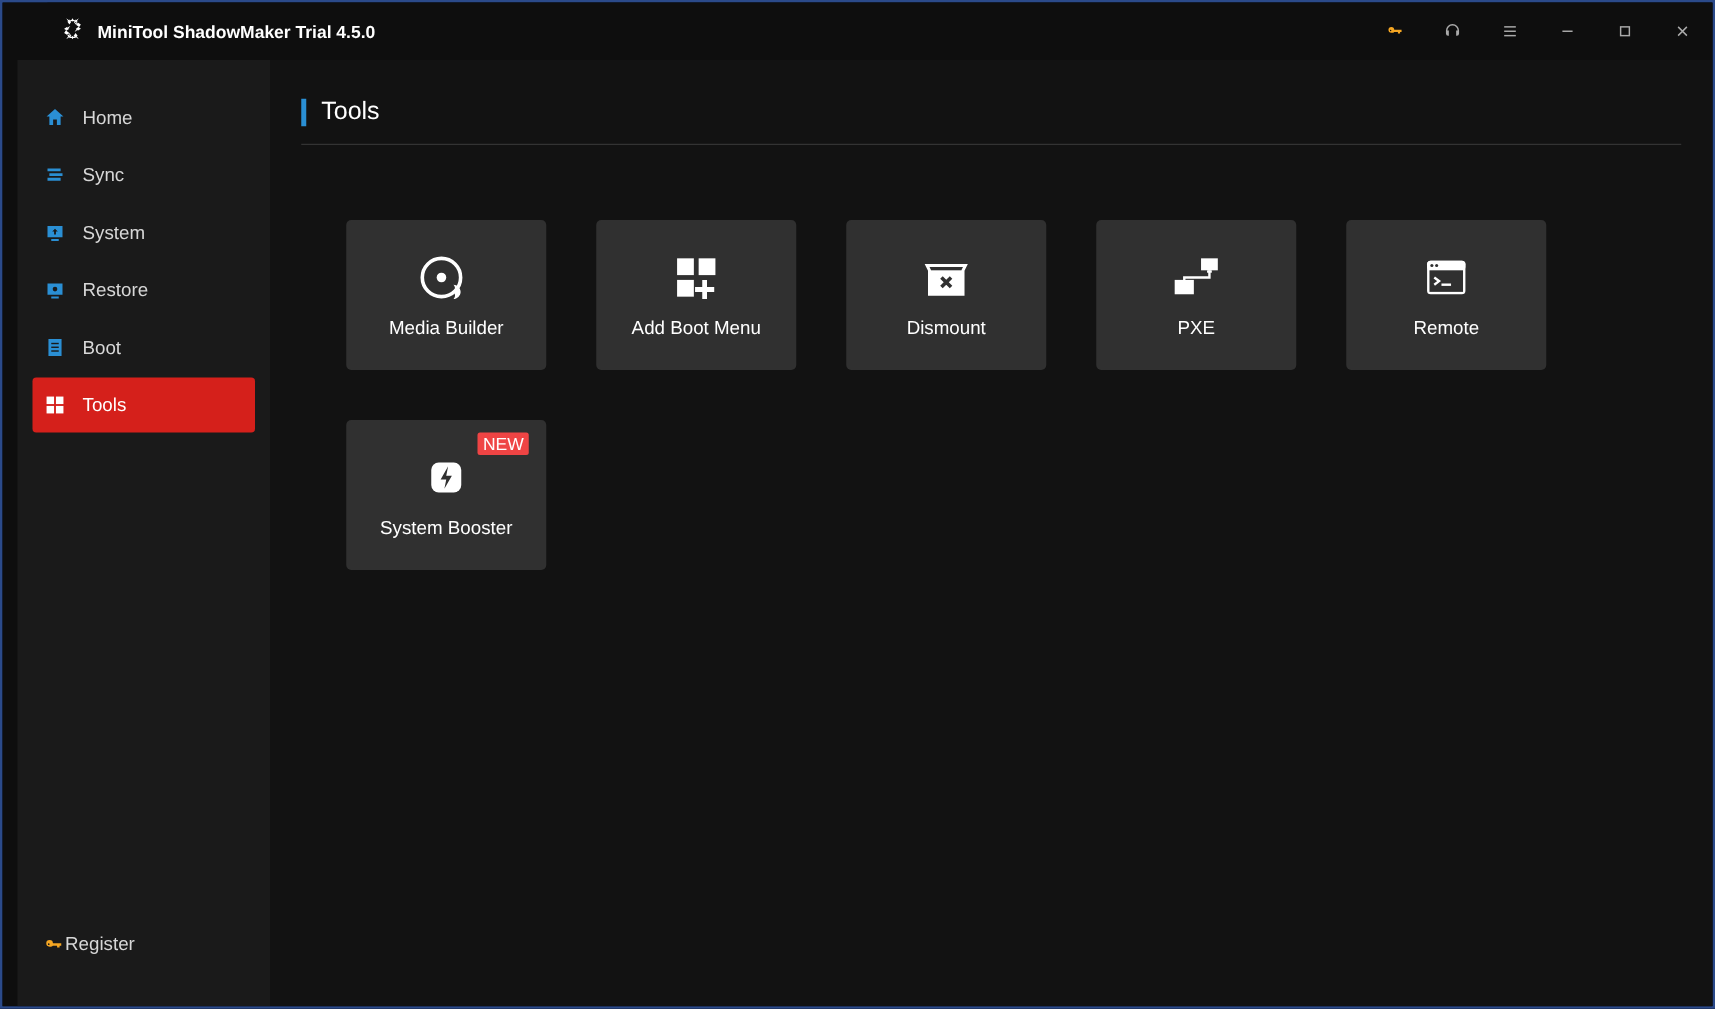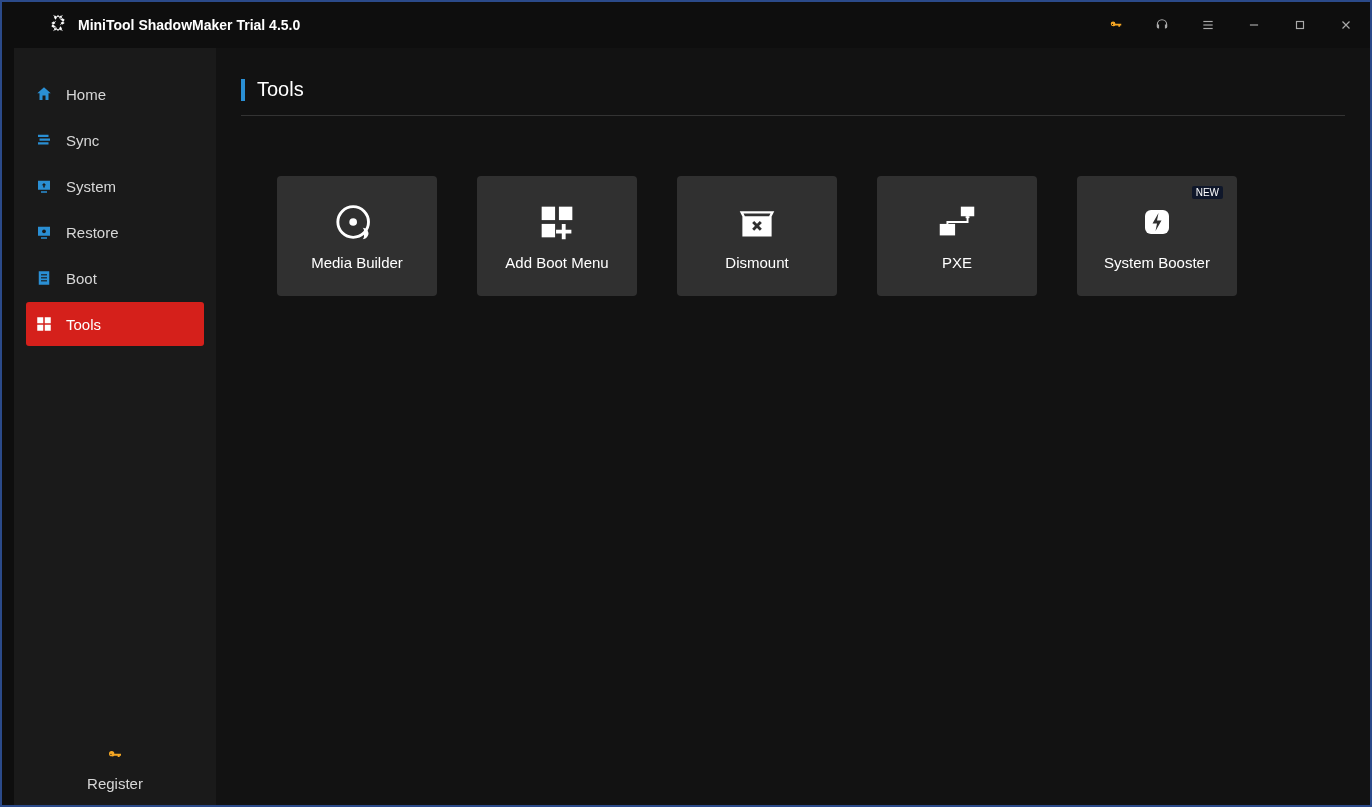--- a/index.html
+++ b/index.html
@@ -76,23 +76,23 @@
   .nav-item.active {
     background: #d5201b;
     color: #fff;
   }
   .nav-item.active .ico svg { fill: #fff; }
   .sidebar-bottom {
     margin-top: auto;
     padding: 0 12px 18px;
   }
   .sb-item {
-    display: flex; align-items: center; gap: 12px;
+    display: flex; 
     height: 40px; padding: 0 8px;
-    color: #d7d7d7; font-size: 15px; cursor: pointer; flex-direction: column;
+    color: #d7d7d7; font-size: 15px; cursor: pointer;
   }
   .sb-item .ico { width: 18px; height: 18px; display:flex; align-items:center; justify-content:center;}
   .sb-item.register .ico svg { fill:#f5a623; }
   .sb-item.feedback .ico svg { fill:#2a8fd4; }
   
   .main {
     flex: 1;
     background: #121212;
     padding: 30px 25px 0 25px;
     display: flex;
@@ -126,23 +126,23 @@
   }
   .tool-card.highlight {
     outline: 3px solid #ff0000;
   }
   .tool-icon { width: 46px; height: 40px; display:flex; align-items:center; justify-content:center;}
   .tool-icon svg { fill: #fff; }
   .tool-label { color: #fff; font-size: 15px; }
   .new-badge {
     position: absolute;
     top: 10px; right: 42px;
-    background: #0f172a;
+    background: #ef4444;
     color: #fff;
-    font-size: 10px;
+    font-size: 14px;
     padding: 1px 4px;
     border-radius: 2px;
     transform: translateX(28px);
   }
 </style>
 </head>
 <body>
 
 <div class="app">
 
@@ -321,20 +321,34 @@
             <svg viewBox="0 0 48 40" width="46" height="40">
                 <rect x="28" y="4" width="14" height="10"></rect>
                 <rect x="6" y="22" width="16" height="12"></rect>
                 <path d="M35 14v6H14v2" stroke="#fff" stroke-width="2" fill="none"></path>
                 <rect x="33" y="14" width="4" height="2"></rect>
               </svg>
           </span>
           <span class="tool-label">PXE</span>
         </div>
 
+        <div class="tool-card">
+          <span class="tool-icon">
+            <svg viewBox="0 0 48 40" width="46" height="40">
+                <rect x="8" y="6" width="32" height="28" rx="3" fill="#fff"></rect>
+                <rect x="8" y="6" width="32" height="8" rx="3" fill="#fff"></rect>
+                <rect x="10" y="14" width="28" height="18" fill="#303030"></rect>
+                <path d="M14 20l4 3-4 3" stroke="#fff" stroke-width="2" fill="none"></path>
+                <rect x="20" y="25" width="8" height="2" fill="#fff"></rect>
+                <circle cx="12" cy="10" r="1.3" fill="#303030"></circle>
+                <circle cx="16" cy="10" r="1.3" fill="#303030"></circle>
+              </svg>
+          </span>
+          <span class="tool-label">Remote</span>
+        </div>
 
         <div class="tool-card">
           <span class="new-badge">NEW</span>
           <span class="tool-icon">
             <svg viewBox="0 0 48 40" width="36" height="36">
                 <rect x="8" y="4" width="32" height="32" rx="8" fill="#fff"></rect>
                 <path d="M26 8l-8 14h6l-2 10 8-14h-6z" fill="#303030"></path>
               </svg>
           </span>
           <span class="tool-label">System Booster</span>

